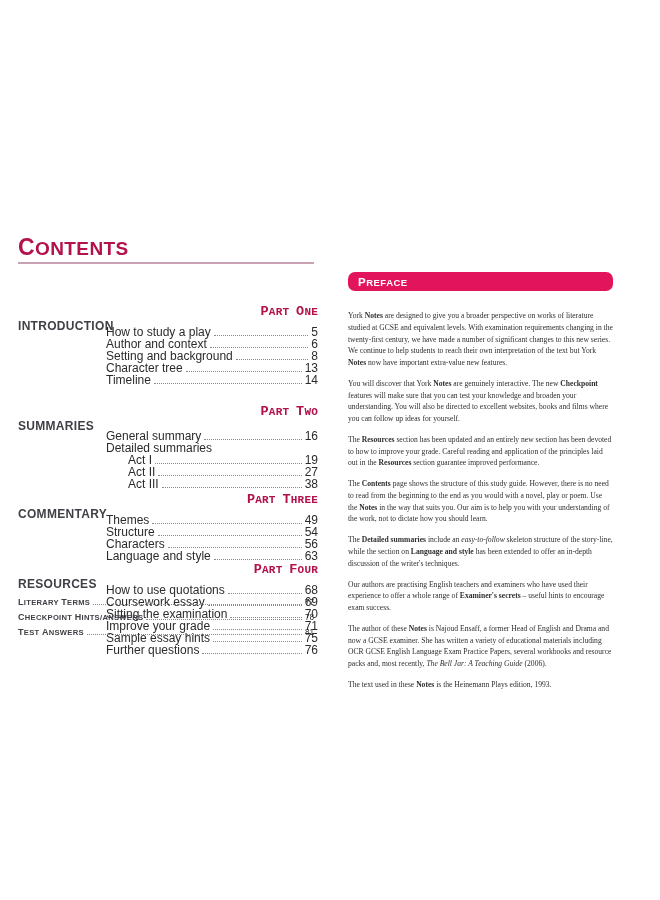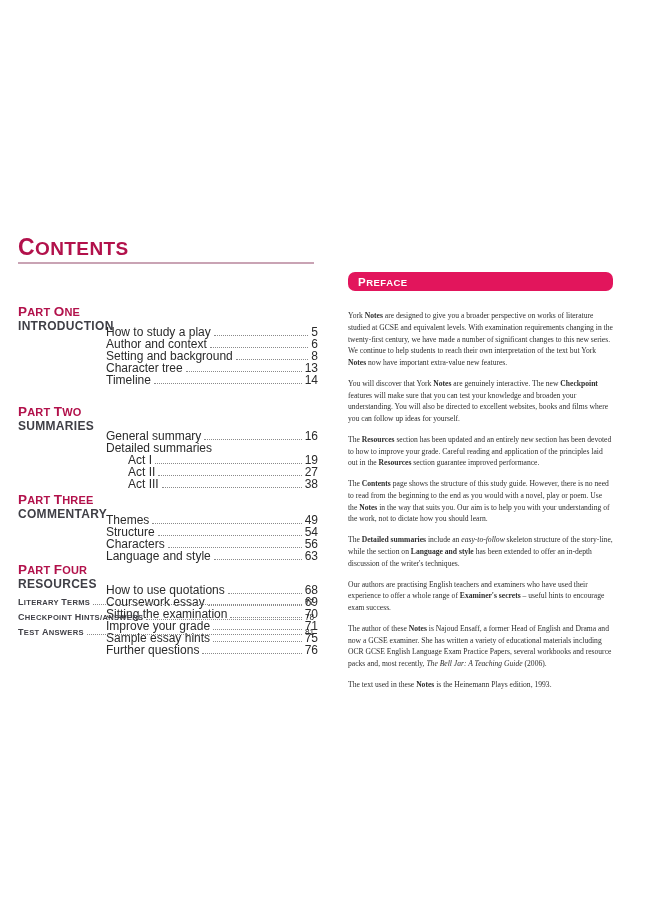--- a/index.html
+++ b/index.html
@@ -48,27 +48,28 @@
     height: 2px;
     width: 296px;
     background: #c9a3b4;
   }
 
   .part-block {
     position: relative;
   }
 
   .part-heading {
-    font-family: Liberation Sans, sans-serif;
+    font-family: Liberation Mono, monospace;
     color: #b2114b;
     font-weight: bold;
     font-size: 11px;
     letter-spacing: 0.2px;
     text-transform: uppercase;
     line-height: 1.12;
+    text-align: right;
   }
   .part-heading .cap { font-size: 13.5px; }
 
   .part-sub {
     font-family: "Liberation Sans", sans-serif;
     color: #3f3f46;
     font-weight: bold;
     font-size: 12px;
     letter-spacing: 0.3px;
     text-transform: uppercase;

